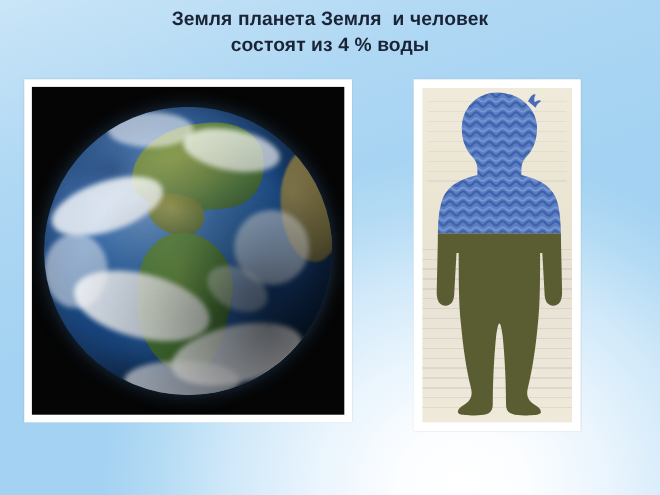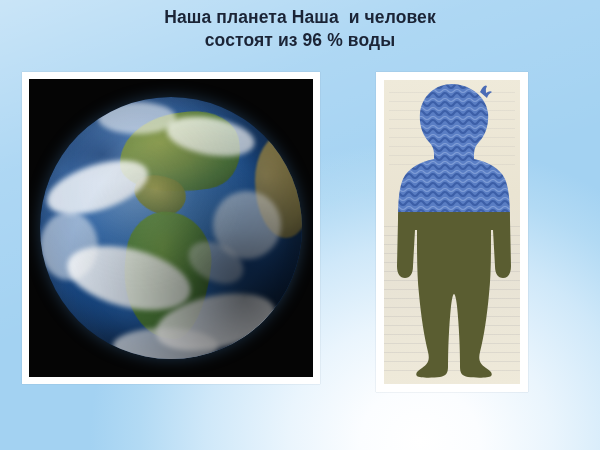--- a/index.html
+++ b/index.html
@@ -224,22 +224,22 @@
   }
 
   
 </style>
 </head>
 <body>
 
 <div id="slide">
 
   <div class="title-block">
-    <span class="title-line">Наша планета Наша  и человек</span>
-    <span class="title-line">состоят из 96 % воды</span>
+    <span class="title-line">Земля планета Земля  и человек</span>
+    <span class="title-line">состоят из 4 % воды</span>
   </div>
 
   <div class="photo-frame" id="earth-frame">
     <div id="earth-photo">
       <div class="globe">
         <div class="ocean-mottle"></div>
         <div class="land l-namerica"></div>
         <div class="land l-mexico"></div>
         <div class="land l-samerica"></div>
         <div class="land l-africa-edge"></div>

